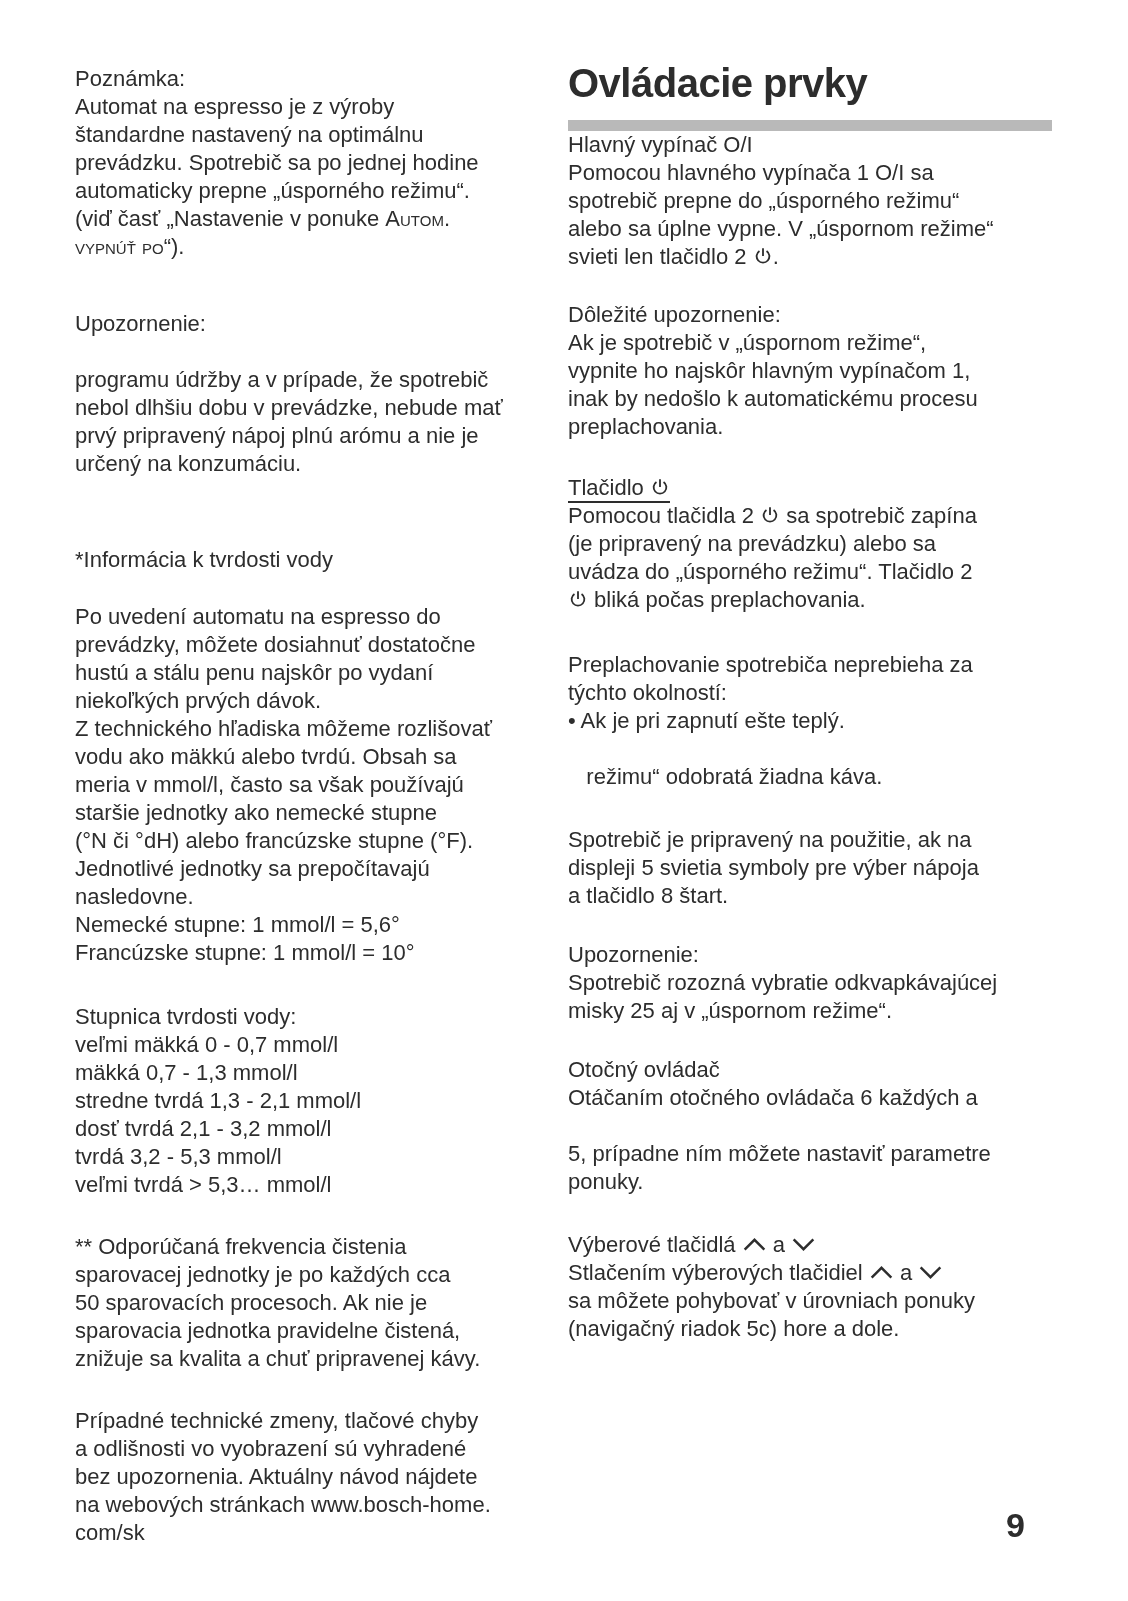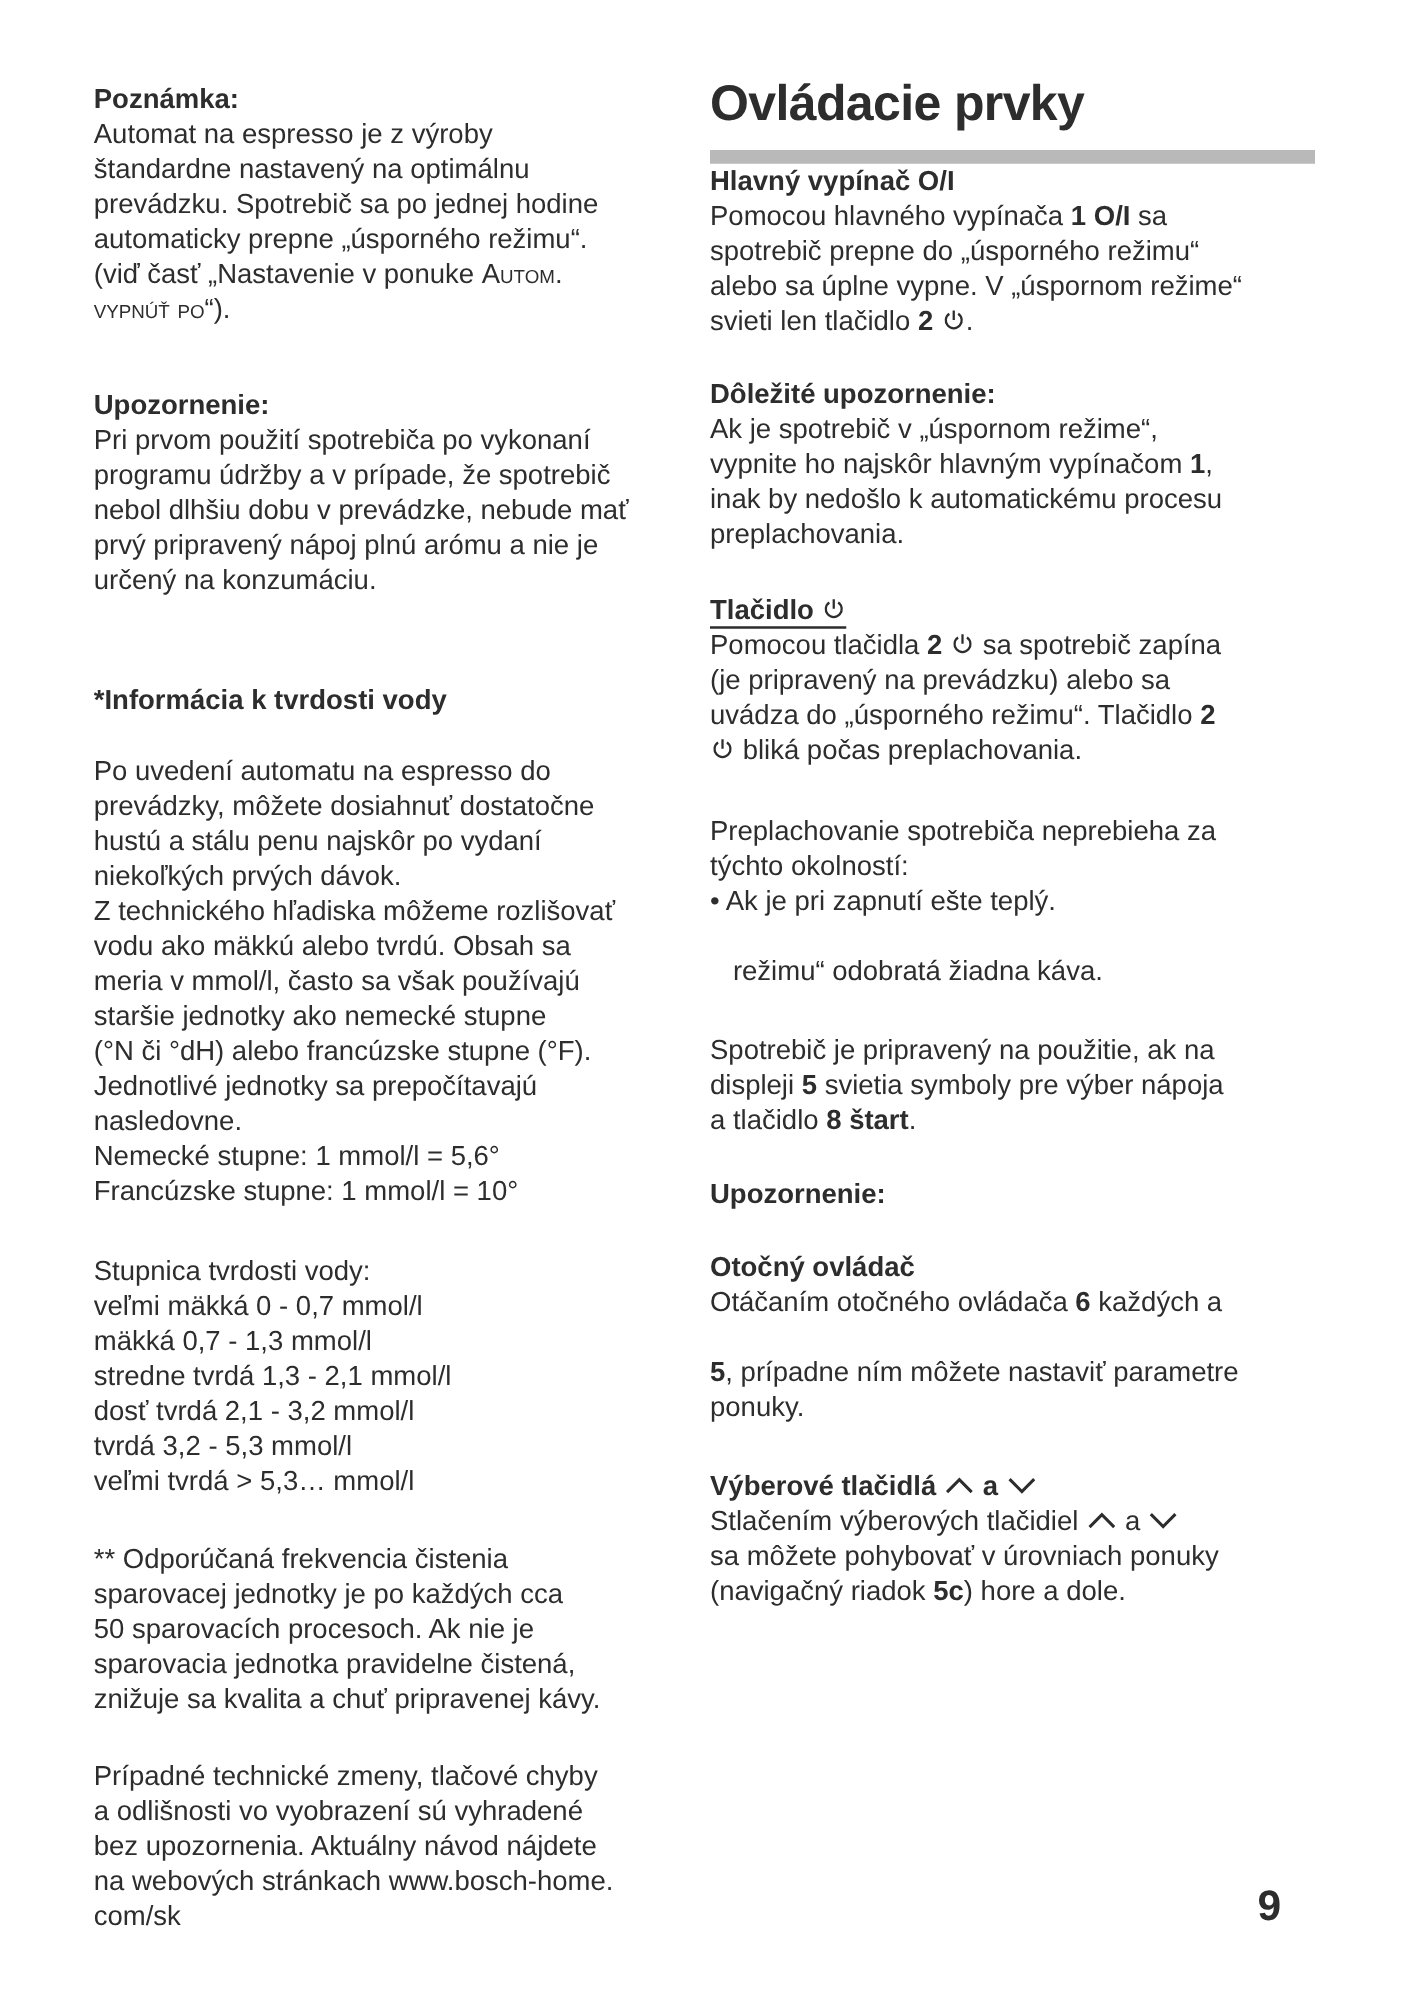--- a/index.html
+++ b/index.html
@@ -15,21 +15,21 @@
     position:absolute;
     font-size:22px;
     line-height:28px;
     white-space:nowrap;
     letter-spacing:0px;
   }
   .col-left{left:75px;top:65px;width:458px;}
   .col-right{left:568px;top:58px;width:484px;}
   .block{margin:0;}
   .heading{font-weight:bold;}
-  .b{font-weight:bold;}
+  .b{font-weight:normal;}
   .sc{font-variant:small-caps;}
   .u-wrap{border-bottom:2px solid #2d2d2d;padding-bottom:1px;}
   .doc-title{
     font-size:40px;
     font-weight:bold;
     line-height:50px;
     letter-spacing:-0.5px;
     white-space:nowrap;
   }
   .accent-bar{
@@ -49,21 +49,21 @@
 </style>
 </head>
 <body>
 
 <div class="page">
 
   <div class="col col-left">
       <div class="block heading"><span class="b">Poznámka:</span></div>
       <div class="block"><span>Automat na espresso je z výroby</span><br><span>štandardne nastavený na optimálnu</span><br><span>prevádzku. Spotrebič sa po jednej hodine</span><br><span>automaticky prepne „úsporného režimu“.</span><br><span>(viď časť „Nastavenie v ponuke </span><span class="sc">Autom.</span><br><span class="sc">vypnúť po</span><span>“).</span></div>
       <div class="block heading" style="margin-top: 49px;"><span class="b">Upozornenie:</span></div>
-      <div class="block"><span>Pri prvom použití spotrebiča po vykonaní</span><br><span>programu údržby a v prípade, že spotrebič</span><br><span>nebol dlhšiu dobu v prevádzke, nebude mať</span><br><span>prvý pripravený nápoj plnú arómu a nie je</span><br><span>určený na konzumáciu.</span></div>
+      <div class="block"><br><span>programu údržby a v prípade, že spotrebič</span><br><span>nebol dlhšiu dobu v prevádzke, nebude mať</span><br><span>prvý pripravený nápoj plnú arómu a nie je</span><br><span>určený na konzumáciu.</span></div>
       <div class="block heading" style="margin-top: 68px;"><span class="b">*Informácia k tvrdosti vody</span></div>
       <div class="block" style="margin-top: 29px;"><span>Po uvedení automatu na espresso do</span><br><span>prevádzky, môžete dosiahnuť dostatočne</span><br><span>hustú a stálu penu najskôr po vydaní</span><br><span>niekoľkých prvých dávok.</span></div>
       <div class="block"><span>Z technického hľadiska môžeme rozlišovať</span><br><span>vodu ako mäkkú alebo tvrdú. Obsah sa</span><br><span>meria v mmol/l, často sa však používajú</span><br><span>staršie jednotky ako nemecké stupne</span><br><span>(°N či °dH) alebo francúzske stupne (°F).</span><br><span>Jednotlivé jednotky sa prepočítavajú</span><br><span>nasledovne.</span><br><span>Nemecké stupne: 1 mmol/l = 5,6°</span><br><span>Francúzske stupne: 1 mmol/l = 10°</span></div>
       <div class="block" style="margin-top: 36px;"><span>Stupnica tvrdosti vody:</span><br><span>veľmi mäkká 0 - 0,7 mmol/l</span><br><span>mäkká 0,7 - 1,3 mmol/l</span><br><span>stredne tvrdá 1,3 - 2,1 mmol/l</span><br><span>dosť tvrdá 2,1 - 3,2 mmol/l</span><br><span>tvrdá 3,2 - 5,3 mmol/l</span><br><span>veľmi tvrdá &gt; 5,3… mmol/l</span></div>
       <div class="block" style="margin-top: 34px;"><span>** Odporúčaná frekvencia čistenia</span><br><span>sparovacej jednotky je po každých cca</span><br><span>50 sparovacích procesoch. Ak nie je</span><br><span>sparovacia jednotka pravidelne čistená,</span><br><span>znižuje sa kvalita a chuť pripravenej kávy.</span></div>
       <div class="block" style="margin-top: 34px;"><span>Prípadné technické zmeny, tlačové chyby</span><br><span>a odlišnosti vo vyobrazení sú vyhradené</span><br><span>bez upozornenia. Aktuálny návod nájdete</span><br><span>na webových stránkach www.bosch-home.</span><br><span>com/sk</span></div>
     </div>
 
   <div class="col col-right">
     <div class="doc-title">Ovládacie prvky</div>
@@ -83,20 +83,21 @@
         <div class="block"><span>Pomocou tlačidla </span><span class="b">2</span><span> </span><svg fill="none" stroke="currentColor" viewBox="0 0 22 22" width="20" height="20" stroke-width="2" class="icon">
             <path d="M11 1.5 V10"></path>
             <path d="M7.1 4.4 a7 7 0 1 0 7.8 0"></path>
           </svg><span> sa spotrebič zapína</span><br><span>(je pripravený na prevádzku) alebo sa</span><br><span>uvádza do „úsporného režimu“. Tlačidlo </span><span class="b">2</span><br><svg fill="none" stroke="currentColor" viewBox="0 0 22 22" width="20" height="20" stroke-width="2" class="icon">
             <path d="M11 1.5 V10"></path>
             <path d="M7.1 4.4 a7 7 0 1 0 7.8 0"></path>
           </svg><span> bliká počas preplachovania.</span></div>
         <div class="block" style="margin-top: 37px;"><span>Preplachovanie spotrebiča neprebieha za</span><br><span>týchto okolností:</span><br><span>• Ak je pri zapnutí ešte teplý.</span><br><br><span>&nbsp;&nbsp;&nbsp;režimu“ odobratá žiadna káva.</span></div>
         <div class="block" style="margin-top: 35px;"><span>Spotrebič je pripravený na použitie, ak na</span><br><span>displeji </span><span class="b">5</span><span> svietia symboly pre výber nápoja</span><br><span>a tlačidlo </span><span class="b">8 štart</span><span>.</span></div>
         <div class="block heading" style="margin-top: 31px;"><span class="b">Upozornenie:</span></div>
+        <div class="block"><span>Spotrebič rozozná vybratie odkvapkávajúcej</span><br><span>misky </span><span class="b">25</span><span> aj v „úspornom režime“.</span></div>
         <div class="block heading" style="margin-top: 31px;"><span class="b">Otočný ovládač</span></div>
         <div class="block"><span>Otáčaním otočného ovládača </span><span class="b">6</span><span> každých a</span><br><br><span class="b">5</span><span>, prípadne ním môžete nastaviť parametre</span><br><span>ponuky.</span></div>
         <div class="block heading" style="margin-top: 35px;"><span class="b">Výberové tlačidlá </span><svg fill="none" stroke="currentColor" viewBox="0 0 26 16" width="25" height="15" stroke-width="2.6" class="icon chev">
             <path d="M2.5 13.5 L13 3 L23.5 13.5"></path>
           </svg><span class="b"> a </span><svg fill="none" stroke="currentColor" viewBox="0 0 26 16" width="25" height="15" stroke-width="2.6" class="icon chev">
             <path d="M2.5 2.5 L13 13 L23.5 2.5"></path>
           </svg></div>
         <div class="block"><span>Stlačením výberových tlačidiel </span><svg fill="none" stroke="currentColor" viewBox="0 0 26 16" width="25" height="15" stroke-width="2.6" class="icon chev">
             <path d="M2.5 13.5 L13 3 L23.5 13.5"></path>
           </svg><span> a </span><svg fill="none" stroke="currentColor" viewBox="0 0 26 16" width="25" height="15" stroke-width="2.6" class="icon chev">

